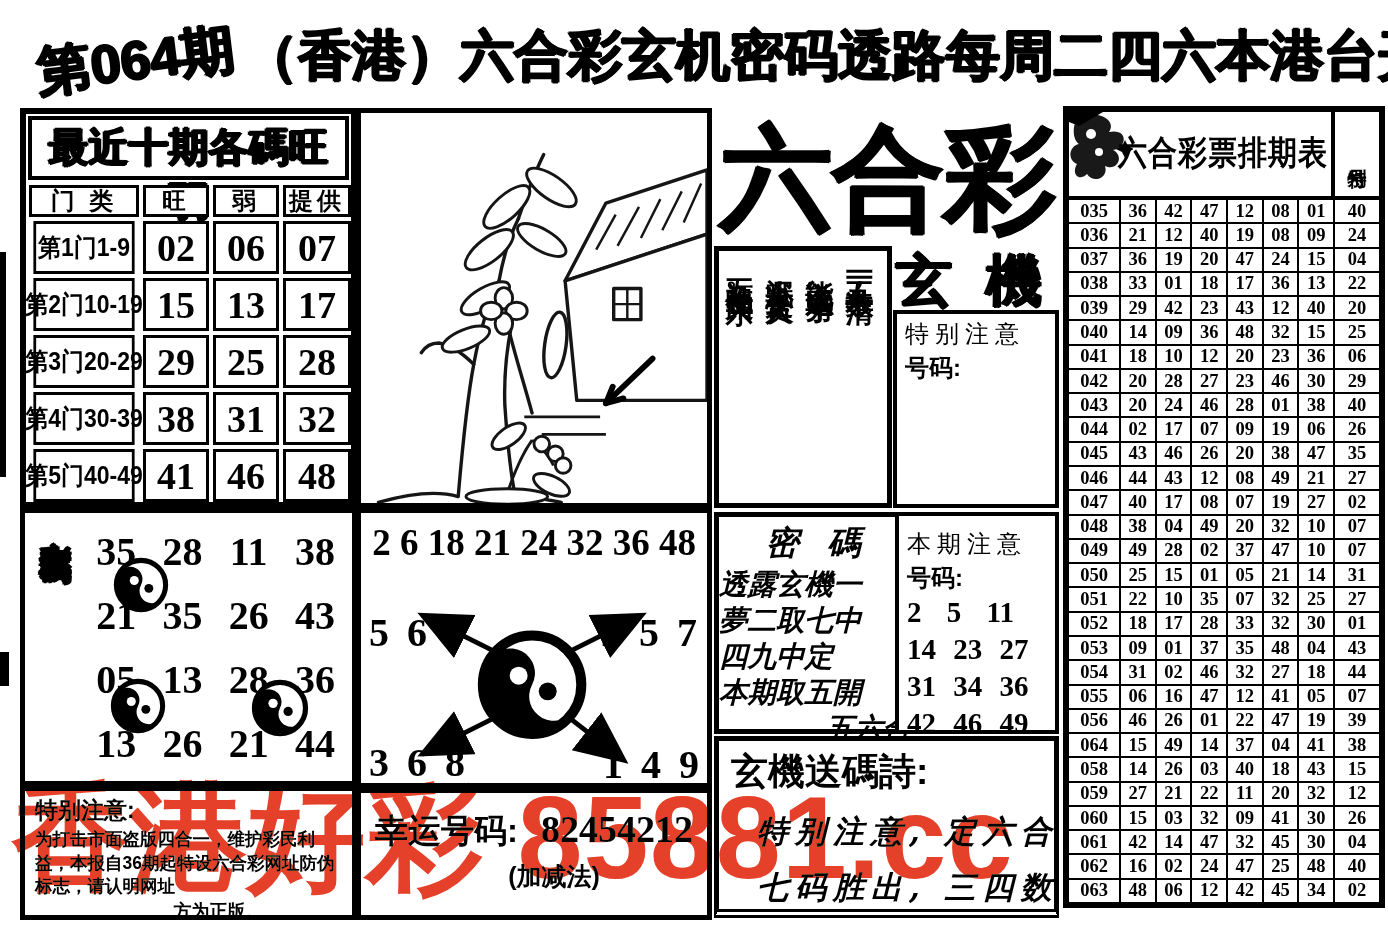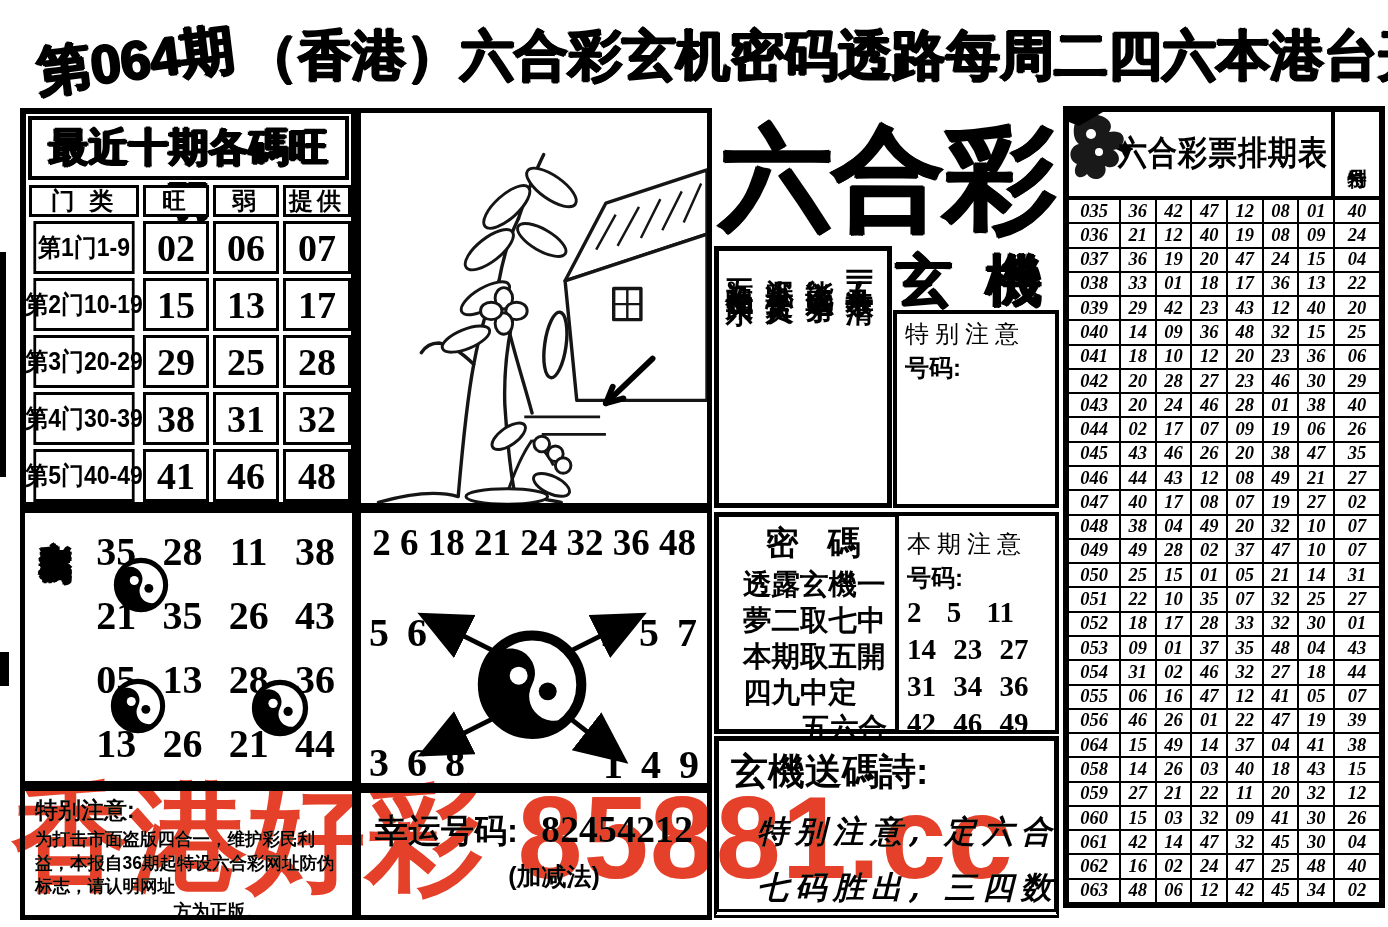--- a/index.html
+++ b/index.html
@@ -75,21 +75,21 @@
   .poem-col{display:block;letter-spacing:3px;}
 
   
   .special-box{left:893px;top:310px;width:166px;height:198px;border-width:4px;padding:4px 8px;}
   .sp-title{font-size:24px;font-weight:400;letter-spacing:6px;}
   .sp-label{font-size:24px;font-weight:900;margin-top:2px;}
   .sp-row{display:flex;justify-content:space-between;font-family:"Liberation Serif",serif;
     font-size:30px;font-weight:600;margin-top:5px;}
 
   
-  .pw-box{left:714px;top:512px;width:208px;height:222px;border-width:5px;padding:4px 24px;}
+  .pw-box{left:714px;top:512px;width:208px;height:222px;border-width:5px;padding:4px 0;font-style:italic;}
   .pw-title{text-align:center;font-size:33px;font-weight:900;letter-spacing:10px;}
   .pw-line{font-size:28.5px;font-weight:900;line-height:36px;white-space:nowrap;}
   .pw-last{text-align:right;padding-right:6px;}
 
   
   .period-box{left:895px;top:512px;width:164px;height:222px;border-width:4px;padding:12px 8px;}
   .pd-row{font-family:"Liberation Serif",serif;font-size:29px;font-weight:600;line-height:37px;word-spacing:10px;}
   .pd-row.first{word-spacing:18px;}
 
   
@@ -101,21 +101,21 @@
 
   
   .schedule{left:1063px;top:106px;width:322px;height:802px;border-width:6px;}
   .sched-head{position:relative;height:84px;border-bottom:4px solid #000;display:flex;}
   .sched-title{flex:1;display:flex;align-items:center;justify-content:center;
     padding-left:46px;font-size:29px;font-weight:900;transform:scaleY(1.15);letter-spacing:1px;}
   .sched-special{width:44px;border-left:4px solid #000;writing-mode:vertical-rl;text-orientation:upright;
     display:flex;align-items:center;justify-content:center;font-size:19px;font-weight:900;line-height:44px;}
   .dragon{position:absolute;left:0;top:0;width:64px;height:74px;}
   .sched-body{position:absolute;left:0;right:0;top:88px;bottom:0;display:grid;
-    grid-template-columns:50px repeat(6,1fr) 44px;grid-auto-rows:1fr;gap:2px;background:#000;font-style:italic;}
+    grid-template-columns:50px repeat(6,1fr) 44px;grid-auto-rows:1fr;gap:2px;background:#000;}
   .sc-cell{background:#fff;display:flex;align-items:center;justify-content:center;
     font-family:"Liberation Serif",serif;font-size:18.5px;font-weight:600;}
 
   
   .watermark{position:absolute;left:12px;top:760px;z-index:20;font-size:117px;font-weight:700;
     white-space:nowrap;mix-blend-mode:darken;letter-spacing:1px;pointer-events:none;}
 
   .artifact{position:absolute;background:#000;}
 </style>
 </head>
@@ -301,22 +301,22 @@
   <div class="panel special-box">
     <div class="sp-title">特别注意</div>
     <div class="sp-label">号码:</div>
   </div>
 
   <div class="panel pw-box">
     <div class="pw-title">密 碼</div>
     <div id="pw-lines">
         <div class="pw-line">透露玄機一</div>
         <div class="pw-line">夢二取七中</div>
+        <div class="pw-line">四九中定</div>
         <div class="pw-line">本期取五開</div>
-        <div class="pw-line">四九中定</div>
         <div class="pw-line pw-last">五六合</div>
       </div>
   </div>
 
   <div class="panel period-box">
     <div class="sp-title">本期注意</div>
     <div class="sp-label">号码:</div>
     <div id="pd-rows">
         <div class="pd-row first">2 5 11</div>
         <div class="pd-row">14 23 27</div>

